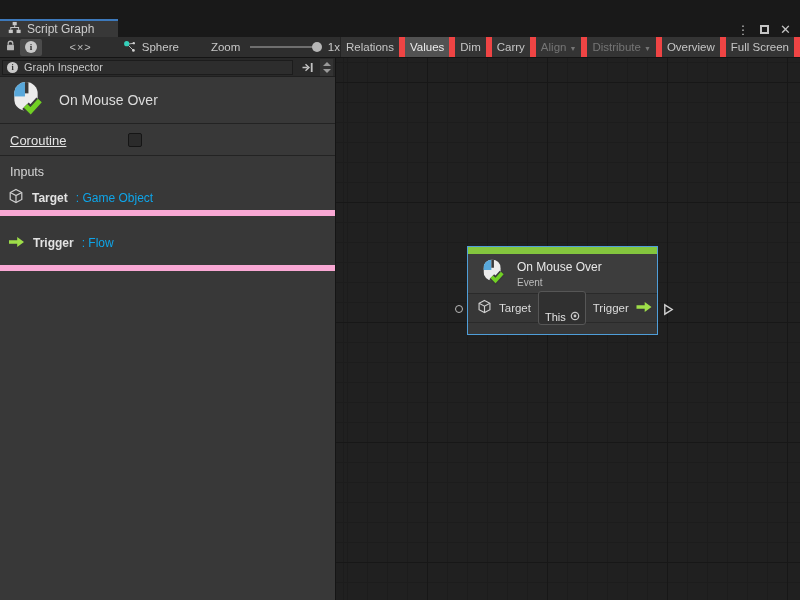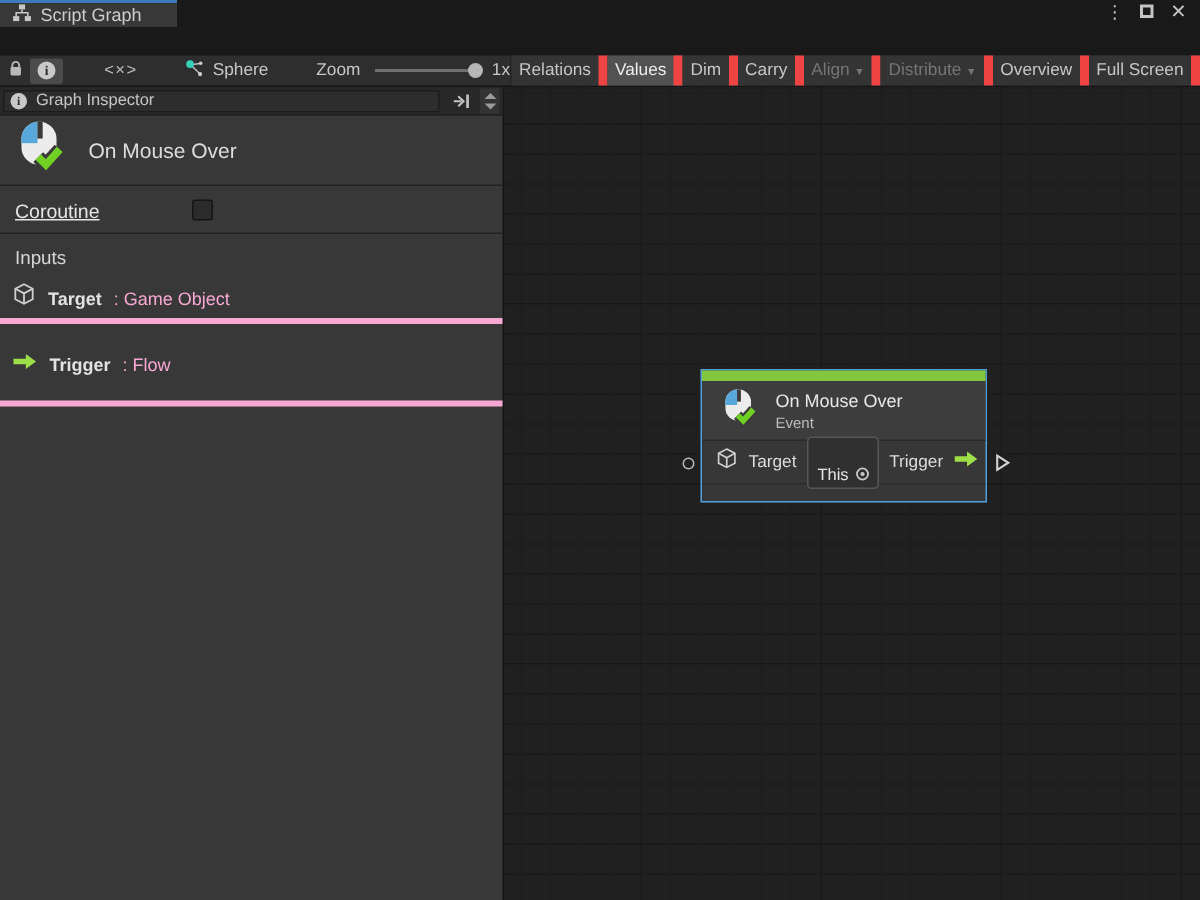--- a/index.html
+++ b/index.html
@@ -1,21 +1,21 @@
 <!DOCTYPE html>
 <html><head>
 <meta charset="utf-8">
 <style>
   * { margin:0; padding:0; box-sizing:border-box; }
   body { background:#111; font-family:"Liberation Sans", sans-serif; }
   .window { position:relative; width:800px; height:600px; background:#191919; overflow:hidden;
             font-family:"Liberation Sans", sans-serif; color:#c8c8c8; user-select:none; }
 
   
-  .tabbar { height:37px; display:flex; align-items:flex-start; background:#191919; }
+  .tabbar { height:37px; display:flex; align-items:flex-end; background:#191919; }
   .tab { width:118px; background:#383838; border-top:2px solid #3d79bb; display:flex;
          align-items:center; gap:6px; padding:0 8px; font-size:12px; color:#cdcdcd; }
   .tabbar-spacer { flex:1; }
   .win-controls { display:flex; align-items:center; gap:11px; padding-right:9px; color:#c4c4c4; }
   .kebab { font-size:12px; letter-spacing:0; }
   .maxbox { width:9px; height:9px; border:2px solid #c4c4c4; display:inline-block; }
   .closex { font-size:13px; }
 
   
   .toolbar { height:21px; background:#2e2e2e; border-bottom:1px solid #141414;
@@ -62,27 +62,27 @@
 
   .unit-head { height:47px; display:flex; align-items:center; gap:14px; padding-left:8px;
                border-bottom:1px solid #232323; }
   .unit-title { font-size:14px; color:#dcdcdc; }
 
   .coroutine-row { height:32px; position:relative; border-bottom:1px solid #232323; }
   .coroutine-label { position:absolute; left:10px; top:9px; font-size:13px; color:#e5e5e5;text-decoration:underline; }
   .checkbox { position:absolute; left:128px; top:9px; width:14px; height:14px; background:#2b2b2b;
               border:1px solid #151515; border-radius:2px; }
 
-  .io-section { border-bottom:4px solid #f9a8d4; padding-top:9px; }
+  .io-section { border-bottom:6px solid #f9a8d4; padding-top:9px; }
   .io-section.inputs { height:60px; }
   .io-section.outputs { height:55px; }
   .io-header { margin-left:10px; font-size:12.5px; color:#d6d6d6; }
   .io-row { margin-top:9px; margin-left:8px; display:flex; align-items:center; gap:8px; }
   .io-name { font-size:12px; font-weight:bold; color:#e2e2e2; }
-  .io-type { font-size:12px; color:#f9a8d4; }
+  .io-type { font-size:12px; color:#0ea5e9; }
   .panel-rest { flex:1; }
 
   
   .canvas { flex:1; position:relative; background-color:#202020;
     background-image:
       repeating-linear-gradient(90deg,  #171717 0 1px, transparent 1px 120px),
       repeating-linear-gradient(180deg, #171717 0 1px, transparent 1px 120px),
       repeating-linear-gradient(90deg,  #1c1c1c 0 1px, transparent 1px 20px),
       repeating-linear-gradient(180deg, #1c1c1c 0 1px, transparent 1px 20px);
     background-position: 91px 0, 0 24px, 11px 0, 0 4px; }

